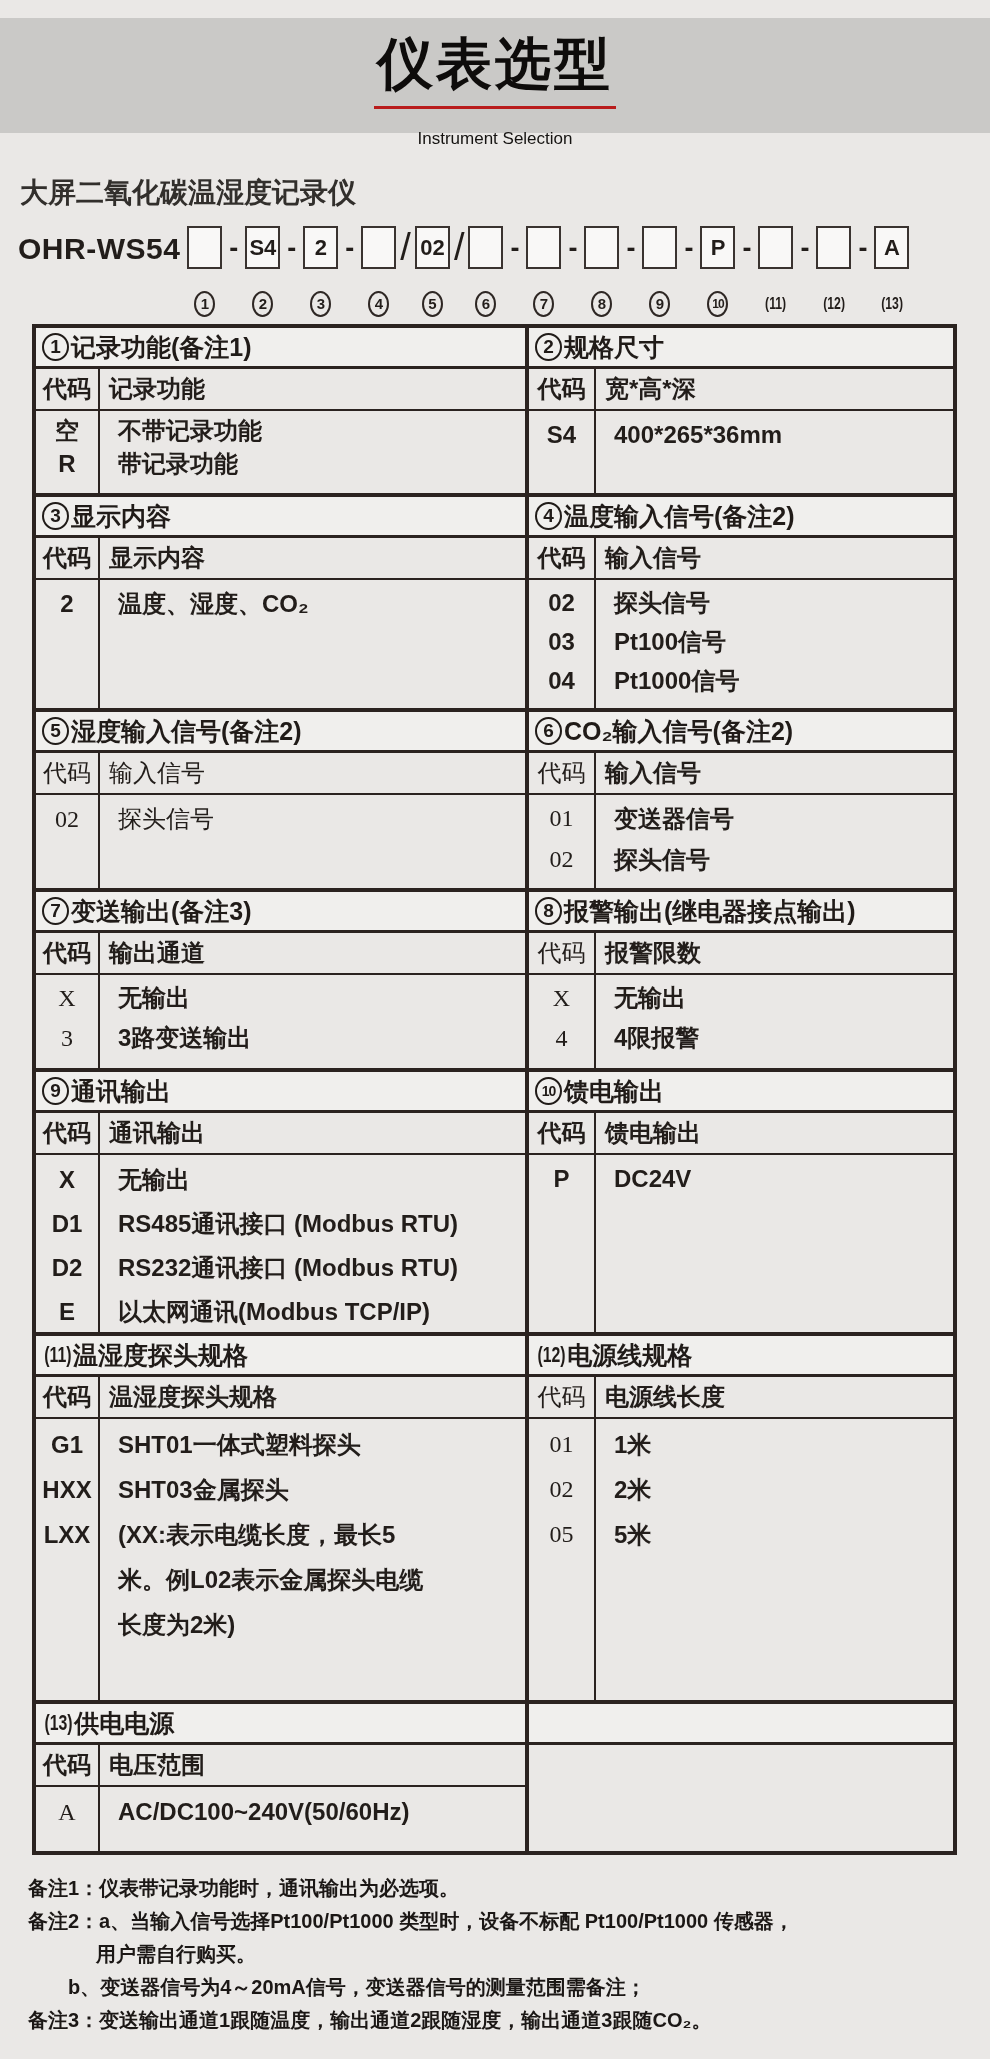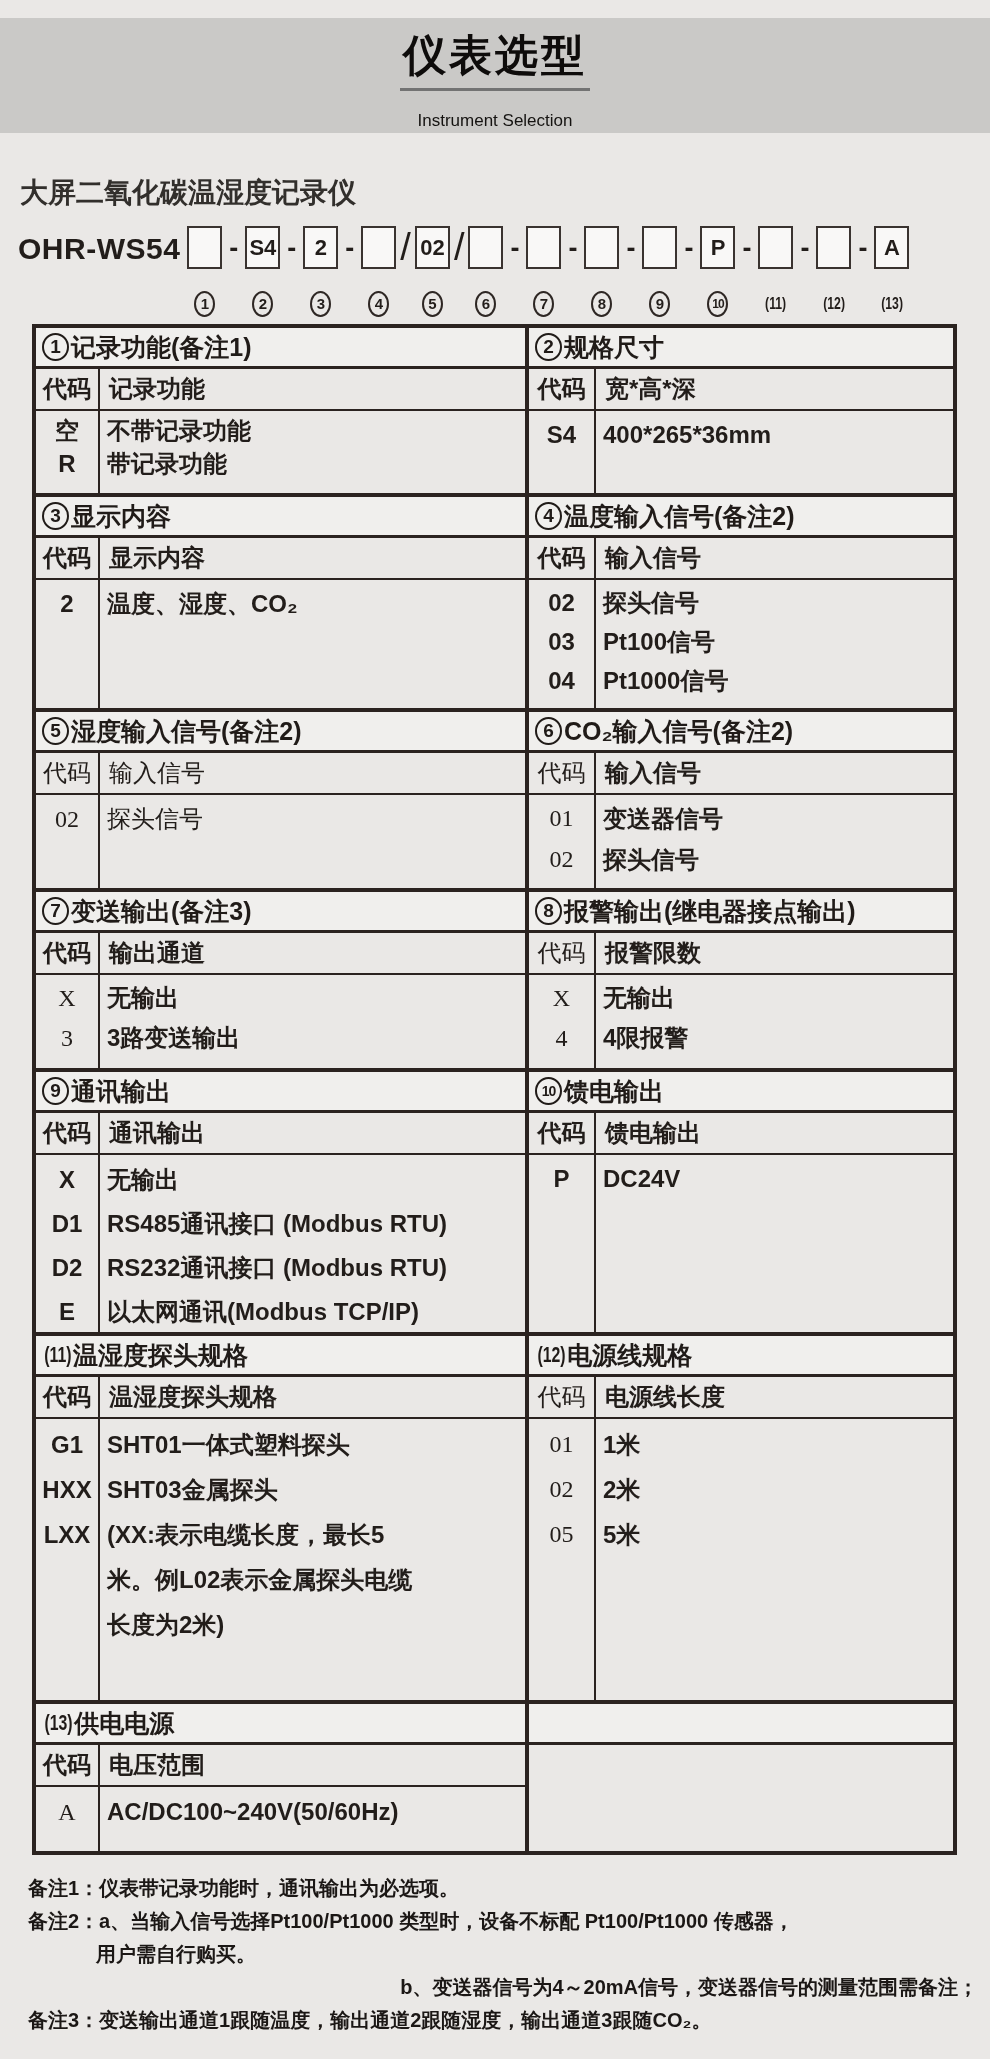--- a/index.html
+++ b/index.html
@@ -10,21 +10,21 @@
   }
   html,body{margin:0;padding:0;}
   body{
     width:990px;height:2059px;position:relative;overflow:hidden;
     background:var(--page);
     font-family:"Liberation Sans","DejaVu Sans",sans-serif;
     color:var(--ink);
   }
   
   .banner{position:absolute;top:18px;left:0;width:990px;height:115px;background:#cac9c7;text-align:center;}
-  .banner-title{display:inline-block;margin-top:9px;font-size:43px;font-weight:700;letter-spacing:3px;color:#0e0c0b;border-bottom:3px solid #737373;padding:0 3px 3px;}
+  .banner-title{display:inline-block;margin-top:9px;font-size:56px;font-weight:700;letter-spacing:3px;color:#0e0c0b;border-bottom:3px solid #b91c1c;padding:0 3px 3px;}
   .banner-sub{font-size:17px;font-weight:400;color:#151311;margin-top:20px;}
   
   .product-title{position:absolute;left:20px;top:174px;font-size:28px;font-weight:600;color:#322f2c;}
   
   .model-line{position:absolute;left:18px;top:226px;display:flex;align-items:flex-start;}
   .model-prefix{font-size:30px;font-weight:700;line-height:46px;letter-spacing:0.5px;margin-right:5px;font-stretch:condensed;}
   .munit{display:flex;flex-direction:column;align-items:center;margin:0 2px;}
   .mbox{width:35px;height:43px;border:2px solid #3a3330;background:#f9f8f7;display:flex;align-items:center;justify-content:center;font-size:22px;font-weight:700;box-sizing:border-box;font-stretch:condensed;}
   .mlabel{margin-top:21px;height:27px;display:flex;align-items:center;justify-content:center;}
   .mcirc{width:21px;height:26px;border:2px solid #2e2724;border-radius:50%;font-size:15px;font-weight:600;display:flex;align-items:center;justify-content:center;box-sizing:border-box;}
@@ -43,21 +43,21 @@
   .circ{display:inline-flex;align-items:center;justify-content:center;width:27px;height:28px;border:2px solid currentColor;border-radius:50%;font-size:19px;font-weight:700;margin-right:2px;box-sizing:border-box;flex:0 0 27px;}
   .circ.two{font-size:14px;letter-spacing:-1px;}
   .pnum{font-weight:700;font-size:22px;transform:scaleX(.72);margin:0 -4px 0 -3px;white-space:nowrap;}
   .colhdr{height:42px;flex:0 0 42px;border-bottom:2px solid var(--line);display:flex;font-size:24px;font-weight:600;box-sizing:border-box;}
   .chc{width:64px;flex:0 0 64px;border-right:2px solid var(--line);display:flex;align-items:center;justify-content:center;box-sizing:border-box;text-align:right;}
   .chd{flex:1;display:flex;align-items:center;padding-left:9px;}
   .half.right .chc{width:67px;flex:0 0 67px;}
   .sec-body{flex:1;display:flex;font-size:24px;font-weight:600;}
   .bcodes{width:64px;flex:0 0 64px;border-right:2px solid var(--line);text-align:center;padding-top:3px;box-sizing:border-box;}
   .half.right .bcodes{width:67px;flex:0 0 67px;}
-  .bdescs{flex:1;padding-left:7px;padding-top:3px;white-space:nowrap;}
+  .bdescs{flex:1;padding-left:18px;padding-top:3px;white-space:nowrap;}
   .sec-empty{flex:1;}
   .brow{min-height:1em;}
   
   .s1 .brow{line-height:33px;}
   .s2 .brow,.s3 .brow{line-height:42px;}
   .s4 .brow{line-height:39px;}
   .s5 .brow{line-height:42px;}
   .s6 .brow{line-height:41px;}
   .s7 .brow,.s8 .brow{line-height:40px;}
   .s9 .brow{line-height:44px;}
@@ -464,15 +464,15 @@
         <div class="sec-title"></div>
         <div class="sec-empty"></div>
       </div>
     </div>
   </div>
 
 <div class="notes">
     <div class="note-line" style="padding-left: 0px;">备注1：仪表带记录功能时，通讯输出为必选项。</div>
     <div class="note-line" style="padding-left: 0px;">备注2：a、当输入信号选择Pt100/Pt1000 类型时，设备不标配 Pt100/Pt1000 传感器，</div>
     <div class="note-line" style="padding-left: 68px;">用户需自行购买。</div>
-    <div class="note-line" style="padding-left: 40px; text-align: right;">b、变送器信号为4～20mA信号，变送器信号的测量范围需备注；</div>
+    <div class="note-line" style="padding-left: 40px;">b、变送器信号为4～20mA信号，变送器信号的测量范围需备注；</div>
     <div class="note-line" style="padding-left: 0px;">备注3：变送输出通道1跟随温度，输出通道2跟随湿度，输出通道3跟随CO₂。</div>
   </div>
 
 </body></html>

